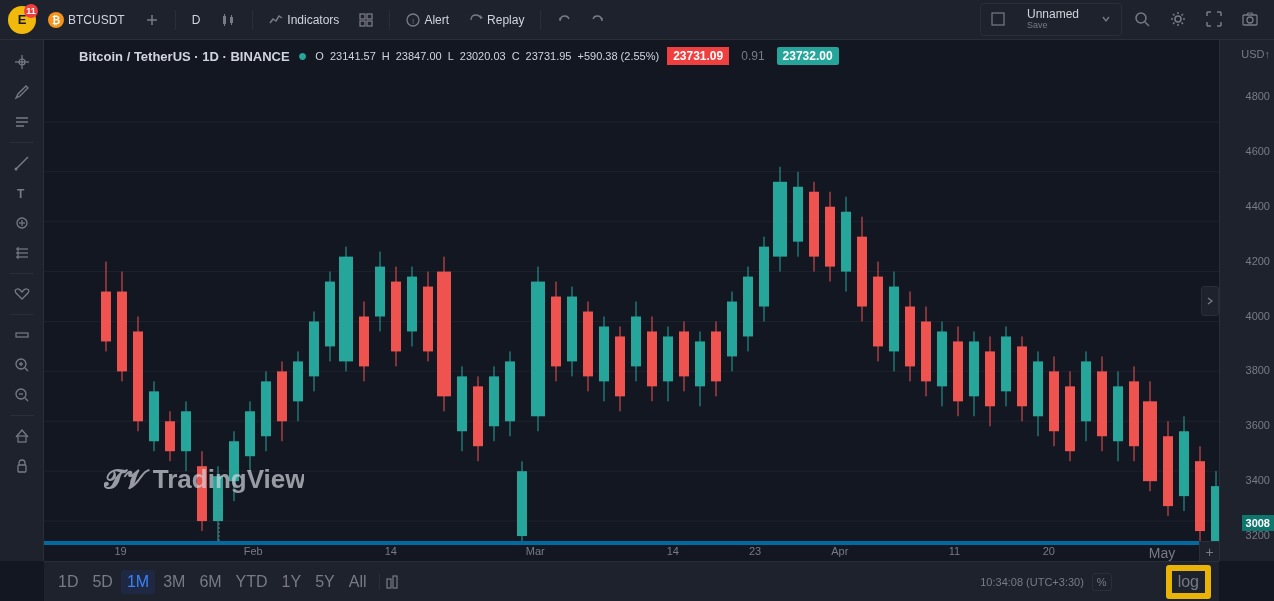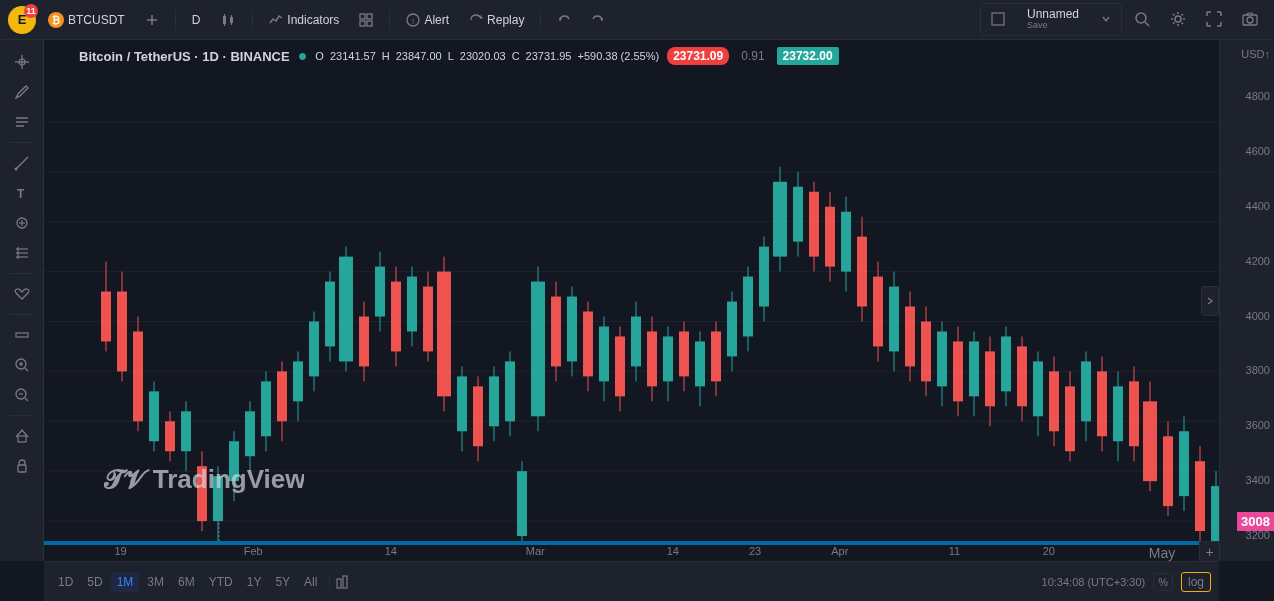--- a/index.html
+++ b/index.html
@@ -65,21 +65,21 @@
       font-size: 12px; z-index: 5;
     }
     .chart-title { font-weight: bold; color: #d1d4dc; font-size: 13px; margin-left: 27px; }
     .green-dot { color: #26a69a; font-size: 16px; }
     .ohlc-info { display: flex; gap: 6px; color: #787b86; font-size: 11px; }
     .ohlc-info span { color: #d1d4dc; }
     .price-change-pos { color: #26a69a; font-size: 11px; }
 
     
     .price-badge {
-      background: #f03f3f; color: white; border-radius: 8px;
+      background: #f03f3f; color: white; border-radius: 0;
       padding: 2px 6px; font-size: 12px; font-weight: bold;
     }
     .price-bid {
       background: #26a69a; color: white; border-radius: 2px;
       padding: 2px 6px; font-size: 12px; font-weight: bold;
     }
     .price-spread { color: #787b86; font-size: 12px; padding: 0 4px; }
 
     
     #candlestick-svg {
@@ -89,38 +89,38 @@
 
     
     #right-axis {
       position: absolute; right: 0; top: 40px; bottom: 40px;
       width: 55px; background: #1e222d; border-left: 1px solid #2a2e39;
       display: flex; flex-direction: column; justify-content: space-between;
       padding: 50px 0 20px 0; font-size: 11px; color: #787b86;
     }
     .price-label { text-align: right; padding-right: 4px; }
     .price-label-current {
-      background: #ec4899; color: white; text-align: right;
-      padding: 2px 4px; font-size: 13px; font-weight: bold;
+      background: #0f766e; color: white; text-align: right;
+      padding: 2px 4px; font-size: 11px; font-weight: bold;
       position: absolute; right: 0;
     }
 
     
     #bottom-controls {
       position: absolute; bottom: 0; left: 44px; right: 55px; height: 40px;
       background: #1e222d; border-top: 1px solid #2a2e39;
       display: flex; align-items: center; padding: 0 8px; gap: 2px;
     }
     .period-btn {
       padding: 3px 6px; border-radius: 3px; cursor: pointer;
-      color: #787b86; font-size: 12px; border: none; background: transparent;
+      color: #787b86; font-size: 16px; border: none; background: transparent;
     }
     .period-btn.active { color: #3b82f6; background: rgba(41,98,255,0.1); }
     .bottom-right { margin-left: auto; display: flex; align-items: center; gap: 8px; color: #787b86; font-size: 11px; }
-    .log-btn { padding: 2px 6px; border: 1px solid #eab308; border-radius: 3px; cursor: pointer; color: #787b86; font-size: 12px; }
+    .log-btn { padding: 2px 6px; border: 6px solid #eab308; border-radius: 3px; cursor: pointer; color: #787b86; font-size: 16px; margin-left: 46px; }
 
     
     #expand-btn {
       position: absolute; right: 55px; top: 50%; transform: translateY(-50%);
       background: #1e222d; border: 1px solid #2a2e39; border-radius: 3px;
       width: 18px; height: 30px; display: flex; align-items: center; justify-content: center;
       cursor: pointer; color: #787b86; font-size: 10px; z-index: 20;
     }
 
     

